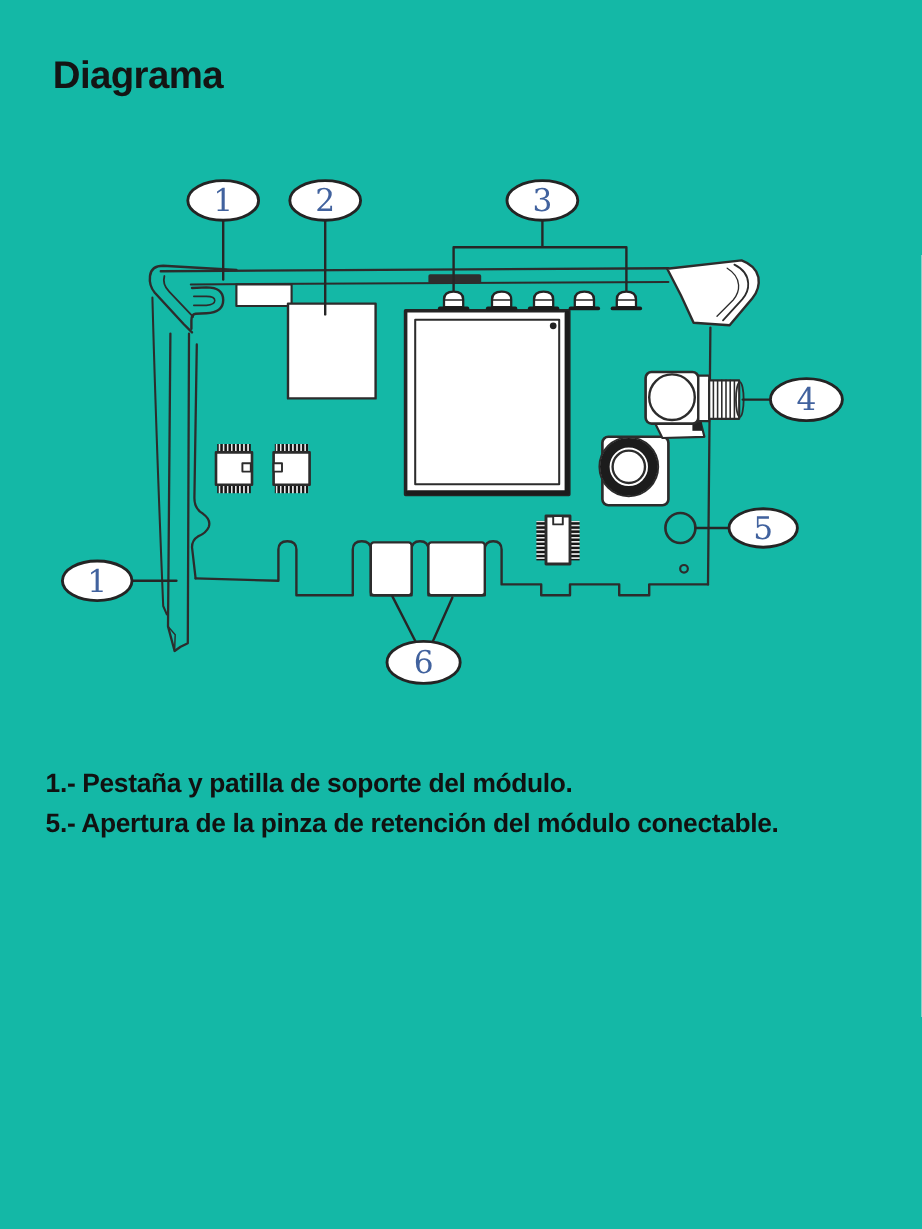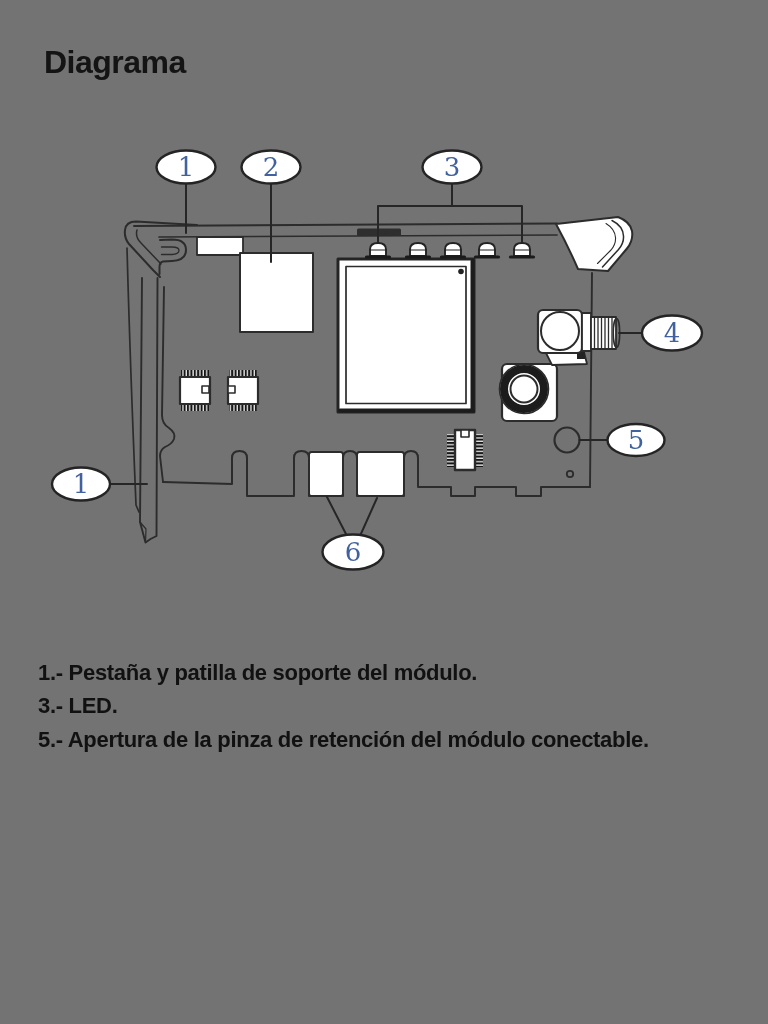--- a/index.html
+++ b/index.html
@@ -1,39 +1,39 @@
 <!DOCTYPE html>
 <html><head>
 <meta charset="utf-8">
 <style>
   html,body{margin:0;padding:0;background:#e8e8e8;}
   .page{
     position:relative;
     width:768px;height:1024px;
     margin:0 auto;
-    background:#737373;
+    background:#14b8a6;
     overflow:hidden;
     font-family:"Liberation Sans", sans-serif;
   }
   .doc-title{
     position:absolute;
     left:44px;top:44px;
     font-size:32px;
     font-weight:700;
     letter-spacing:-0.5px;
     color:#141414;
   }
   .diagram-svg{
     position:absolute;
     left:0;top:120px;
     width:768px;height:500px;
   }
   .legend{
     position:absolute;
-    left:38px;top:656px;
+    left:38px;top:636px;
     width:700px;
   }
   .legend-line{
     font-size:22px;
     font-weight:700;
     line-height:33.4px;
     letter-spacing:-0.3px;
     color:#111111;
     white-space:nowrap;
   }
@@ -199,17 +199,16 @@
       </g>
       <g>
         <ellipse cx="81" cy="484" rx="29" ry="16.5" fill="#ffffff"></ellipse>
         <text class="callout-num" x="81" y="493" text-anchor="middle" stroke="none">1</text>
       </g>
     </g>
   </svg>
 
   <div class="legend">
     <div class="legend-line">1.- Pestaña y patilla de soporte del módulo.</div>
-    <div class="legend-line">3.- LED.</div>
     <div class="legend-line">5.- Apertura de la pinza de retención del módulo conectable.</div>
   </div>
 
 </div>
 
 </body></html>

